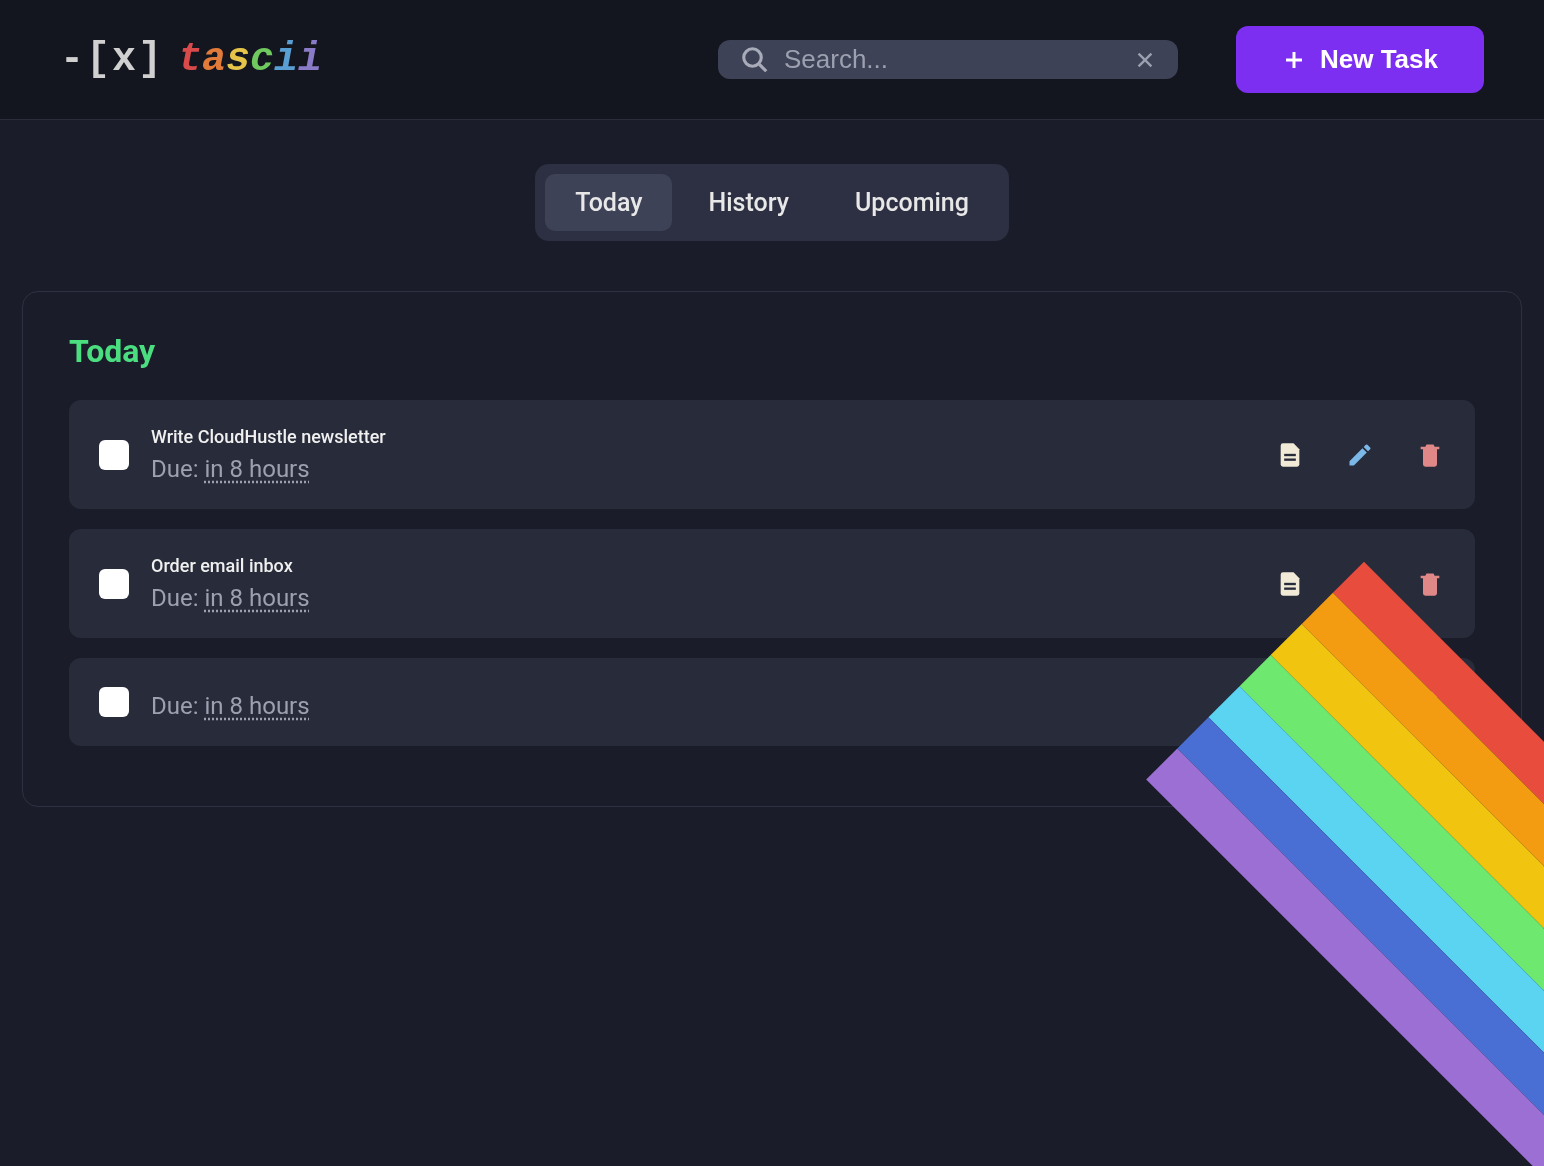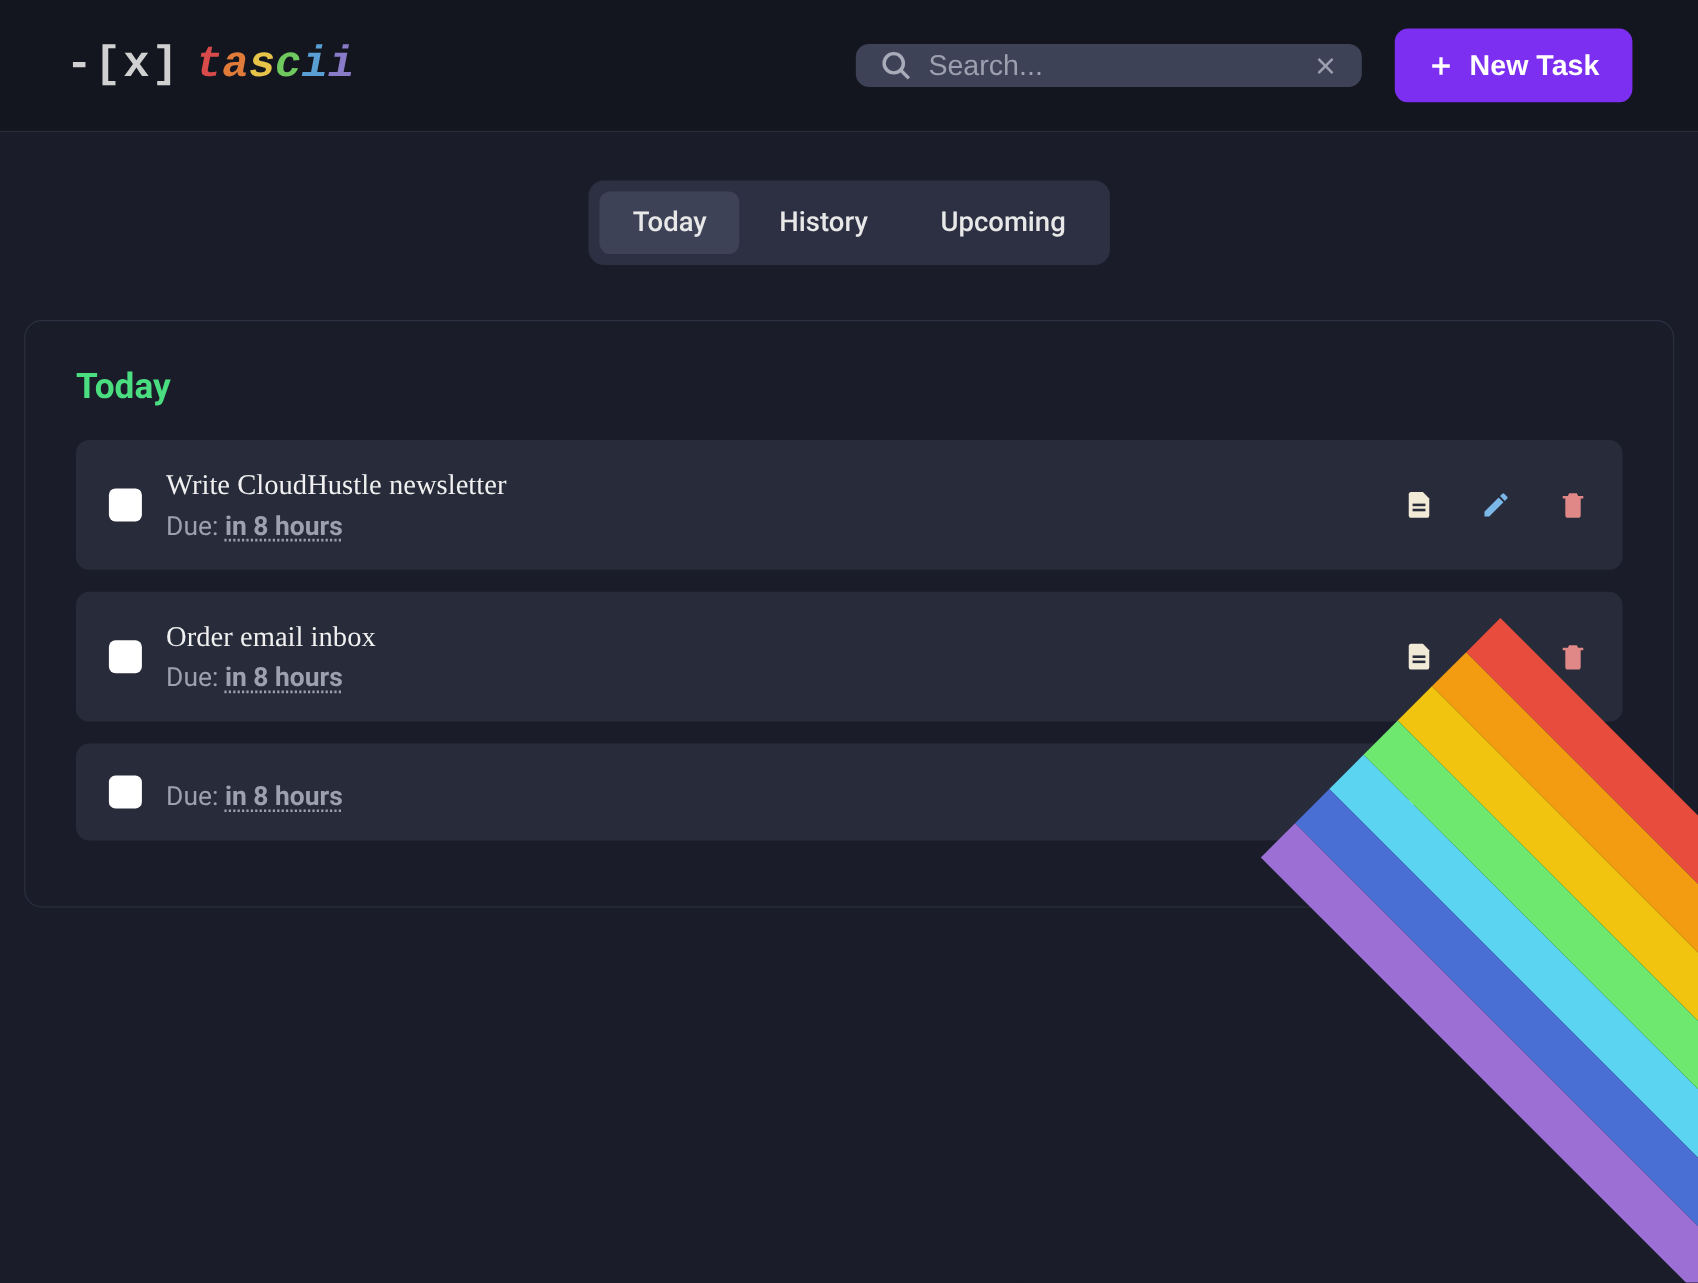--- a/index.html
+++ b/index.html
@@ -54,27 +54,28 @@
   color: #e8e8e8;
   margin-left: 14px;
 }
 .search input::placeholder { color: #9ca0af; }
 .search .clear { width: 22px; height: 22px; stroke: #9ca0af; stroke-width: 2.5; cursor: pointer; }
 .new-task {
   background: #7c2ff0;
   color: #fff;
   border: none;
   border-radius: 12px;
-  padding: 18px 30px;
+  padding: 18px 46px;
   font-size: 26px;
   font-weight: 600;
   display: flex;
   align-items: center;
   gap: 14px;
   cursor: pointer;
+  margin-left: 28px;
 }
 .new-task svg { width: 24px; height: 24px; stroke: #fff; stroke-width: 3; }
 .tabs {
   display: flex;
   justify-content: center;
   margin-top: 44px;
 }
 .tabs-inner {
   background: #2d3042;
   border-radius: 14px;
@@ -114,23 +115,23 @@
 .checkbox {
   width: 30px;
   height: 30px;
   background: #fff;
   border-radius: 6px;
   margin-right: 22px;
   flex-shrink: 0;
   cursor: pointer;
 }
 .task-body { flex: 1; }
-.task-title { font-size: 26px; font-weight: 500; color: #f0f0f0; font-family: Liberation Serif, serif; }
+.task-title { font-size: 18px; font-weight: 500; color: #f0f0f0; }
 .task-due { font-size: 24px; color: #9ca0af; margin-top: 8px; }
-.task-due .time { text-decoration: underline dotted; text-underline-offset: 4px; font-weight: bold; }
+.task-due .time { text-decoration: underline dotted; text-underline-offset: 4px; }
 .task-actions { display: flex; gap: 40px; align-items: center; }
 .action-btn { cursor: pointer; width: 30px; height: 30px; display: flex; align-items: center; justify-content: center; }
 .action-btn svg { width: 28px; height: 28px; }
 .file-icon { fill: #f0ead6; }
 .edit-icon { fill: #7bb8e8; }
 .trash-icon { fill: #e08888; }
 .rainbow {
   position: absolute;
   bottom: -120px;
   right: -120px;

